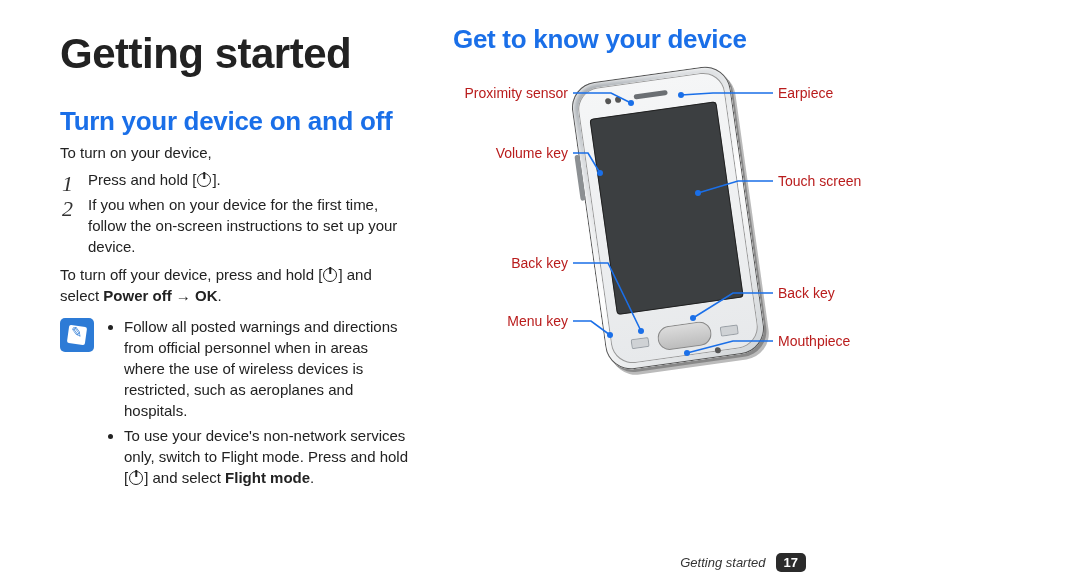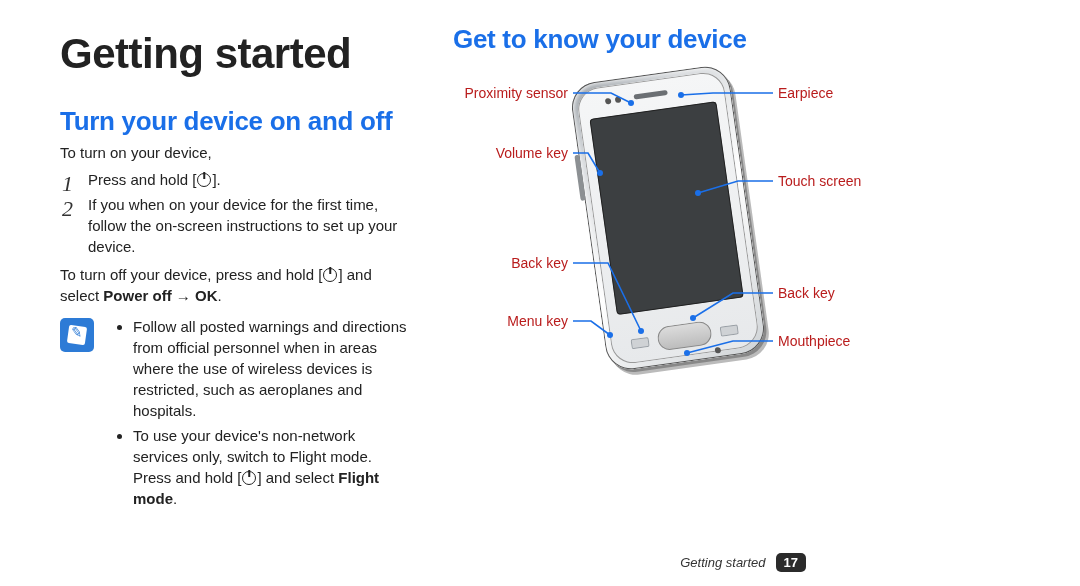--- a/index.html
+++ b/index.html
@@ -10,21 +10,21 @@
 h2.blue{color:#1a6fe8;font-size:26px;font-weight:700;margin:0 0 6px 0;letter-spacing:-0.3px}
 .h2r{margin-top:10px}
 .subhead{font-size:20px;font-weight:700;margin:8px 0 12px 0}
 .caret{color:#1a6fe8;font-weight:800;margin-right:6px}
 p.body{font-size:15px;margin:4px 0 6px 0;line-height:1.35}
 ol.steps{list-style:none;margin:4px 0 8px 0;padding:0;counter-reset:step}
 ol.steps>li{position:relative;padding-left:28px;font-size:15px;line-height:1.4;margin:4px 0}
 ol.steps>li::before{counter-increment:step;content:counter(step);position:absolute;left:2px;top:0;font-family:"Times New Roman",serif;font-style:italic;font-size:22px;color:#333}
 .pico{display:inline-block;vertical-align:-2px;width:12px;height:12px;border:1.5px solid #222;border-radius:50%;position:relative;margin:0 1px}
 .pico::after{content:"";position:absolute;left:50%;top:-2px;width:1.5px;height:7px;background:#222;transform:translateX(-50%)}
-.note{display:flex;gap:23px;margin-top:10px}
+.note{display:flex;gap:14px;margin-top:10px}
 .note .icon{flex:0 0 34px;height:34px;border-radius:5px;background:#2d7bd6;position:relative;margin-top:2px}
 .note .icon::before{content:"";position:absolute;left:8px;top:8px;width:18px;height:18px;background:#fff;border-radius:2px;transform:rotate(8deg)}
 .note .icon::after{content:"✎";position:absolute;left:11px;top:6px;font-size:14px;color:#2d7bd6;transform:rotate(8deg)}
 .note ul{margin:0;padding-left:16px;font-size:15px;line-height:1.4}
 .note ul li{margin-bottom:4px}
 b{font-weight:700}
 .diagram{position:relative;width:430px;height:360px;margin:8px auto 0 auto}
 .phone{position:absolute;left:135px;top:10px;width:160px;height:290px;transform:rotate(-8deg);transform-origin:center}
 .phone .body3d{position:absolute;inset:0;border-radius:26px;background:linear-gradient(145deg,#9aa0a6 0%,#d7dadd 20%,#fff 55%,#cfd3d6 100%);box-shadow:inset 0 0 0 1px #555,inset 2px 2px 4px rgba(255,255,255,.8),2px 3px 0 #888,4px 6px 0 #bbb}
 .phone .front{position:absolute;left:6px;top:6px;right:6px;bottom:6px;border-radius:22px;background:linear-gradient(180deg,#f5f6f7,#e7e9eb);box-shadow:inset 0 0 0 1px #999}

